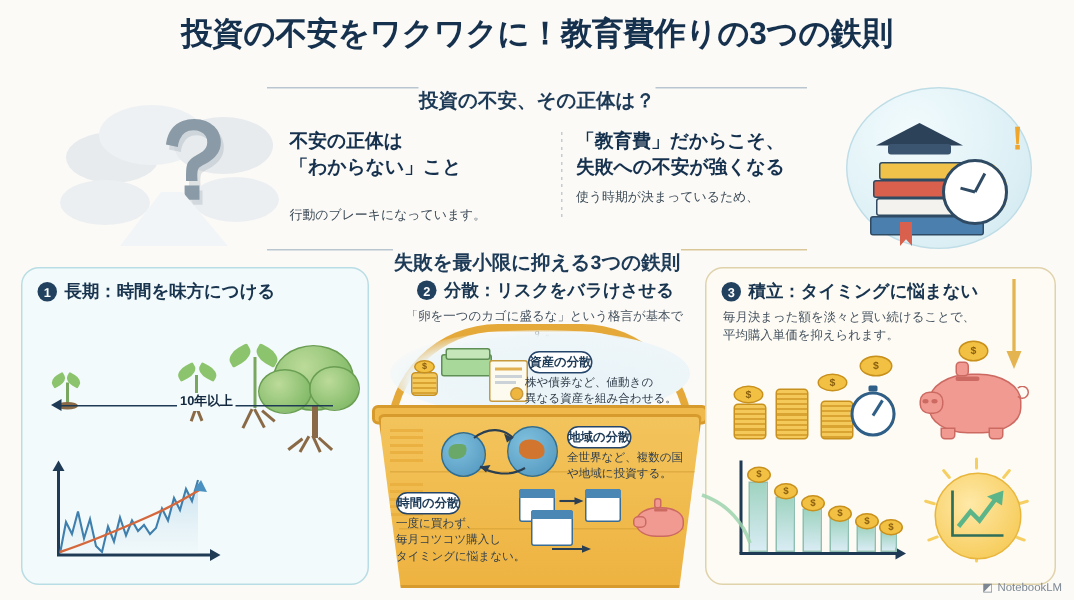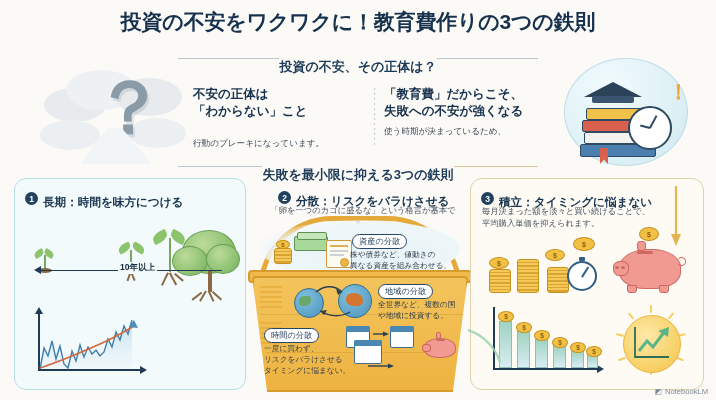--- a/index.html
+++ b/index.html
@@ -101,21 +101,21 @@
     left: 470px; top: 178px; width: 234px; height: 212px;
     background: #fdfbf4; border: 1.4px solid #e0d3ac;
   }
   .panel-head {
     position:absolute; left:10px; top:8px; display:flex; align-items:center; gap:5px;
   }
   .badge {
     width:13px;height:13px;border-radius:50%;background:#21415f;color:#fff;
     font-size:8.5px; font-weight:bold; display:flex;align-items:center;justify-content:center;
   }
-  .panel-title { font-size:11.6px; font-weight:bold; color:#18344f; white-space:nowrap;margin-top:8px;}
+  .panel-title { font-size:11.6px; font-weight:bold; color:#18344f; white-space:nowrap;}
   .panel-sub {
     position:absolute; left:11px; top:26px; font-size:8.3px; color:#44515e; line-height:1.45;
   }
 
   
   #rule2head { position:absolute; left:278px; top:186px; display:flex;align-items:center;gap:5px; }
   #rule2sub {
     position:absolute; left:268px; top:205px; width:190px; text-align:center;
     font-size:8.3px; color:#44515e;
   }
@@ -136,21 +136,21 @@
     position:absolute; left:-4px; top:48px; width:224px; height:13px;
     background:#f0b94c; border:2.2px solid #d79a2c; border-radius:4px;
   }
   .basket-upper {
     position:absolute; left:8px; top:-2px; width:200px; height:58px;
     background: radial-gradient(ellipse at 60% 60%, #e9f3f7 0%, #eef6f9 62%, rgba(238,246,249,0) 80%);
     border-radius:50%;
   }
   .chip {
     position:absolute; background:#fff; border:1.4px solid #25456a;
-    border-radius:9px; padding:1px 6px; font-size:8.2px; font-weight:normal; color:#1d3a56;
+    border-radius:9px; padding:1px 0; font-size:8.2px; font-weight:bold; color:#1d3a56;
     white-space:nowrap;
   }
   .chip-txt { position:absolute; font-size:7.7px; color:#33404d; line-height:1.4; }
   .sep { position:absolute; height:1px; background:#dba63a; opacity:.75; }
   .leaf { position:absolute; width:13px;height:8px;background:#8cc36d;border-radius:60% 10% 60% 10%; }
   .stem { position:absolute; width:1.6px; background:#7aa75f; }
   .soil { position:absolute; width:14px;height:5px;background:#8a6a46;border-radius:50%; }
   .treecrown {
     position:absolute; border-radius:50%;
     background: radial-gradient(circle at 38% 32%, #bcdb9a, #87bd6c 72%, #6fa957);
@@ -377,21 +377,21 @@
 
     <div class="chip" style="left:126px;top:62px;">地域の分散</div>
     <div class="chip-txt" style="left:126px;top:78px;">
       <span>全世界など、複数の国</span><br>
       <span>や地域に投資する。</span>
     </div>
 
     <div class="chip" style="left:12px;top:106px;">時間の分散</div>
     <div class="chip-txt" style="left:12px;top:122px;">
       <span>一度に買わず、</span><br>
-      <span>リスクをバラけさせる</span><br>
+      <span>毎月コツコツ購入し</span><br>
       <span>タイミングに悩まない。</span>
     </div>
 
     <div class="illus" style="left:94px;top:104px;width:76px;height:52px;">
       <div style="position:absolute;left:0;top:0;width:24px;height:22px;background:#fff;border:1.4px solid #3a6d96;border-radius:2px;"></div>
       <div style="position:absolute;left:0;top:0;width:24px;height:6px;background:#4a87b4;border-radius:2px 2px 0 0;"></div>
       <div style="position:absolute;left:8px;top:14px;width:28px;height:24px;background:#fff;border:1.4px solid #3a6d96;border-radius:2px;"></div>
       <div style="position:absolute;left:8px;top:14px;width:28px;height:6px;background:#4a87b4;border-radius:2px 2px 0 0;"></div>
       <div style="position:absolute;left:44px;top:0px;width:24px;height:22px;background:#fff;border:1.4px solid #3a6d96;border-radius:2px;"></div>
       <div style="position:absolute;left:44px;top:0px;width:24px;height:6px;background:#4a87b4;border-radius:2px 2px 0 0;"></div>

